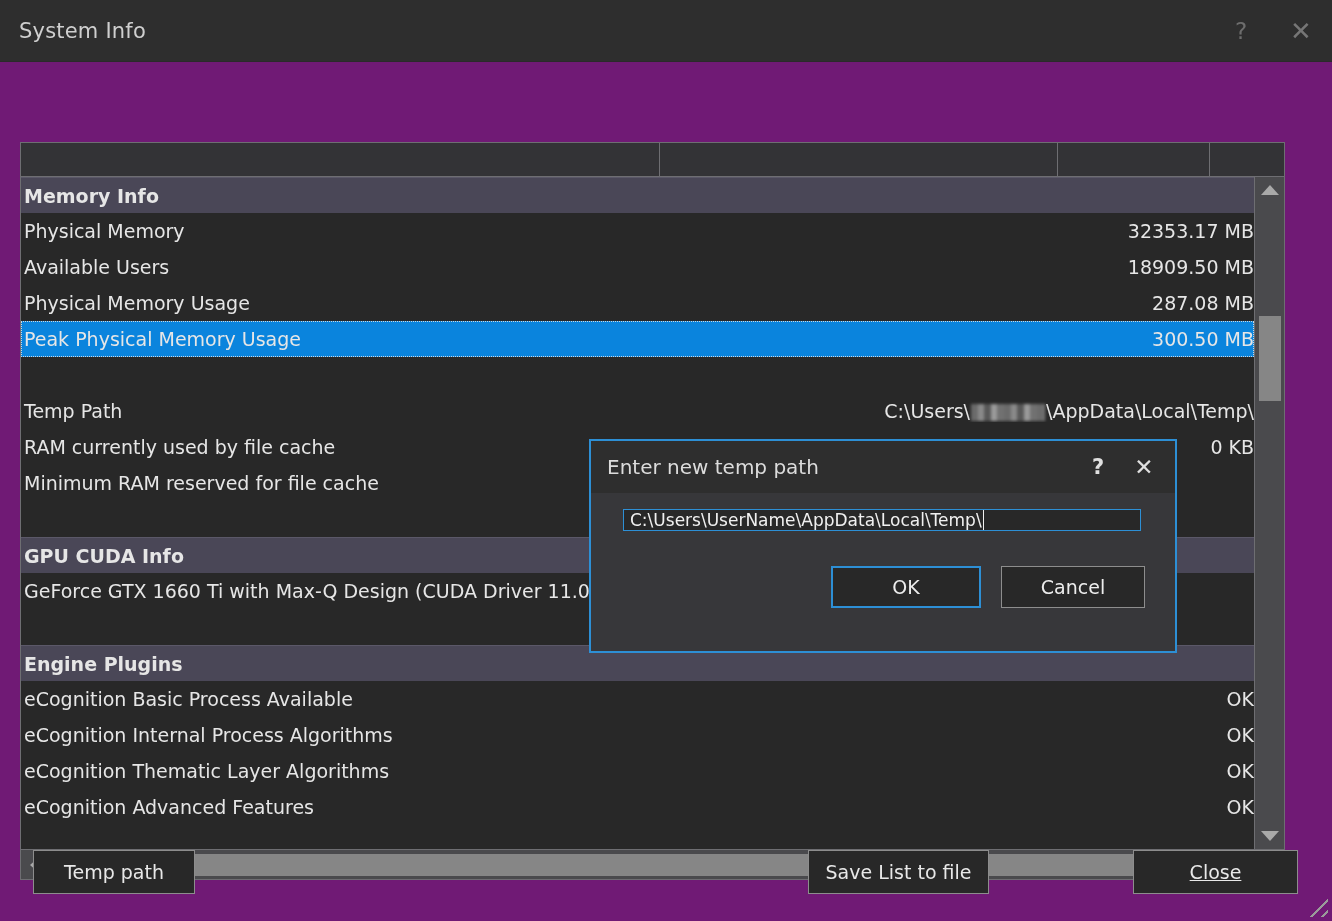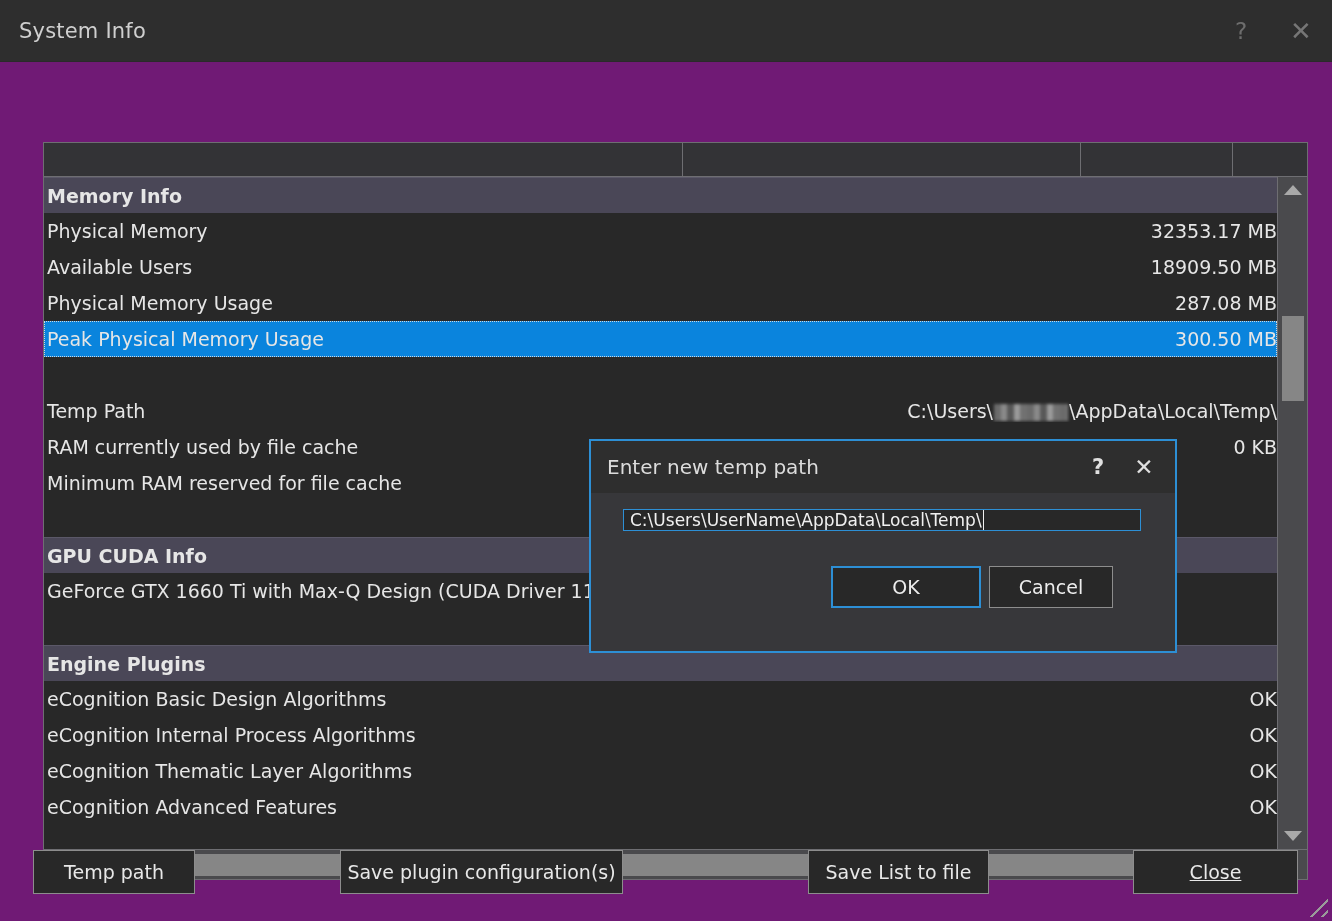--- a/index.html
+++ b/index.html
@@ -42,21 +42,21 @@
 
   
   #content {
     flex: 1 1 auto;
     position: relative;
     padding: 16px 32px 0 32px;
   }
 
   #listwrap {
     position: absolute;
-    left: 43px; top: 80px;
+    left: 20px; top: 80px;
     width: 1265px; height: 738px;
     border: 1px solid #6e6e72;
     background: #282828;
     display: flex; flex-direction: column;
     overflow: hidden;
   }
 
   
   #hdr {
     flex: 0 0 34px; height: 34px;
@@ -213,21 +213,21 @@
     display: inline-block; width: 1px; height: 23px;
     background: #f0f0f0; margin-left: 1px;
   }
   .mbtn {
     position: absolute; top: 73px; height: 42px;
     background: #282828;
     color: #ededed; font-size: 19px;
     display: flex; align-items: center; justify-content: center;
   }
   #modal-ok     { left: 240px; width: 150px; border: 2px solid #2d8fd5; }
-  #modal-cancel { left: 398px; width: 124px; border: 1px solid #8d8d8d; }
+  #modal-cancel { left: 410px; width: 144px; border: 1px solid #8d8d8d; }
 </style>
 </head>
 <body>
 
 <div id="window">
 
   <div id="titlebar">
     <div id="title-text">System Info</div>
     <div class="tb-btns">
       <div class="tb-btn">?</div>
@@ -298,21 +298,21 @@
             </div>
             <div class="row blank">
               <div class="c0"></div>
               <div class="c1"></div>
             </div>
             <div class="row section">
               <div class="c0">Engine Plugins</div>
               <div class="c1"></div>
             </div>
             <div class="row">
-              <div class="c0">eCognition Basic Design Algorithms</div>
+              <div class="c0">eCognition Basic Process Available</div>
               <div class="c1">OK</div>
             </div>
             <div class="row">
               <div class="c0">eCognition Internal Process Algorithms</div>
               <div class="c1">OK</div>
             </div>
             <div class="row">
               <div class="c0">eCognition Thematic Layer Algorithms</div>
               <div class="c1">OK</div>
             </div>
@@ -339,21 +339,20 @@
         </div>
         <div id="hthumb"></div>
         <div class="hsb-arrow" style="position:absolute;right:0">
           <div class="tri-right"></div>
         </div>
       </div>
     </div>
 
     <div id="btnbar">
       <div class="btn" id="btn-temp">Temp path</div>
-      <div class="btn" id="btn-plugin">Save plugin configuration(s)</div>
       <div class="btn" id="btn-savelist">Save List to file</div>
       <div class="btn" id="btn-close">Close</div>
     </div>
 
     <div id="grip"></div>
   </div>
 
   <div id="modal">
     <div id="modal-title">
       <div id="modal-title-text">Enter new temp path</div>

